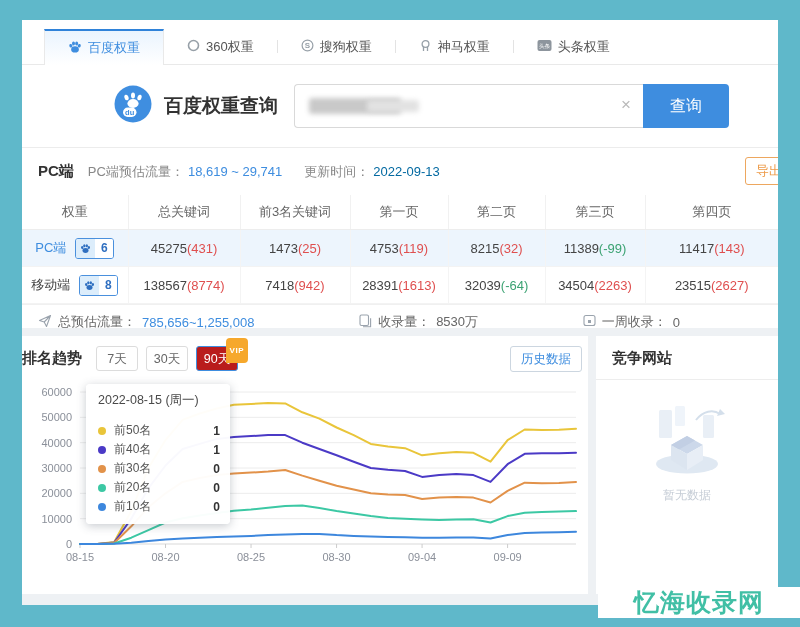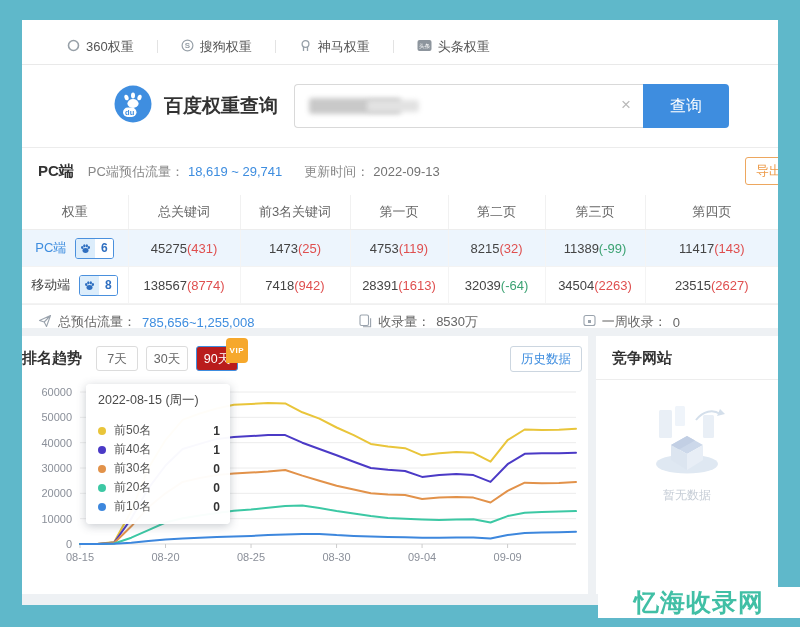--- a/index.html
+++ b/index.html
@@ -36,21 +36,21 @@
   .blur2{position:absolute;left:72px;top:15px;width:52px;height:12px;background:#e2e2e2;border-radius:3px;filter:blur(2.5px);}
   .clear-x{position:absolute;right:12px;top:10px;color:#b9b9b9;font-size:17px;line-height:20px;cursor:pointer;}
   .search-btn{width:86px;height:44px;background:#3e8ddf;color:#fff;font-size:16px;border:none;
     border-radius:0 4px 4px 0;cursor:pointer;font-family:inherit;}
 
   
   .pc-header{height:47px;display:flex;align-items:center;padding-left:16px;position:relative;font-size:13px;color:#888;}
   .pc-title{font-size:15px;font-weight:bold;color:#333;margin-right:14px;}
   .pc-blue{color:#3e8ddf;margin-left:4px;}
   .pc-upd{margin-left:22px;}
-  .pc-upd-val{color:#737373;margin-left:4px;}
+  .pc-upd-val{color:#0369a1;margin-left:4px;}
   .export-btn{position:absolute;left:723px;top:9px;height:28px;line-height:26px;padding:0 10px;
     border:1px solid #eda75f;color:#ed9a47;background:#fff;border-radius:3px;font-size:13px;white-space:nowrap;cursor:pointer;font-family:inherit;box-sizing:border-box;}
 
   
   table.wtable{width:756px;border-collapse:collapse;table-layout:fixed;}
   .wtable th{height:32px;font-weight:normal;color:#666;font-size:13px;border-bottom:1px solid #ededed;border-left:1px solid #f1f1f1;}
   .wtable th:first-child{border-left:none;}
   .wtable td{height:34px;text-align:center;font-size:13px;color:#444;border-bottom:1px solid #f3f3f3;border-left:1px solid #f4f4f4;}
   .wtable td:first-child{border-left:none;}
   .wtable tr.hl{background:#edf5fd;}
@@ -100,20 +100,32 @@
     align-items:center;justify-content:center;font-size:25px;font-weight:bold;color:#41bfa5;letter-spacing:1px;z-index:10;}
 </style>
 </head>
 <body>
 
 <div class="page">
 
   <div class="card card-top">
 
     <div class="tabbar">
+        <div class="tab active">
+          <span><svg width="14" height="14" viewBox="0 0 16 16">
+              <g fill="#3e8ddf">
+                <ellipse cx="3.2" cy="6.6" rx="1.7" ry="2.1" transform="rotate(-18 3.2 6.6)"></ellipse>
+                <ellipse cx="6.3" cy="4" rx="1.7" ry="2.2"></ellipse>
+                <ellipse cx="9.9" cy="4" rx="1.7" ry="2.2"></ellipse>
+                <ellipse cx="12.9" cy="6.6" rx="1.7" ry="2.1" transform="rotate(18 12.9 6.6)"></ellipse>
+                <ellipse cx="8" cy="10.8" rx="4.4" ry="3.6"></ellipse>
+              </g>
+            </svg></span>
+          <span>百度权重</span>
+        </div>
         <div class="tab">
           <span><svg width="13" height="13" viewBox="0 0 13 13">
               <circle cx="6.5" cy="6.5" r="5" fill="none" stroke="#97a0a8" stroke-width="1.6"></circle>
             </svg></span>
           <span>360权重</span>
         </div>
         <span class="tabdiv"></span>
         <div class="tab">
           <span><svg width="13" height="13" viewBox="0 0 13 13">
               <circle cx="6.5" cy="6.5" r="5.4" fill="none" stroke="#97a0a8" stroke-width="1.2"></circle>

